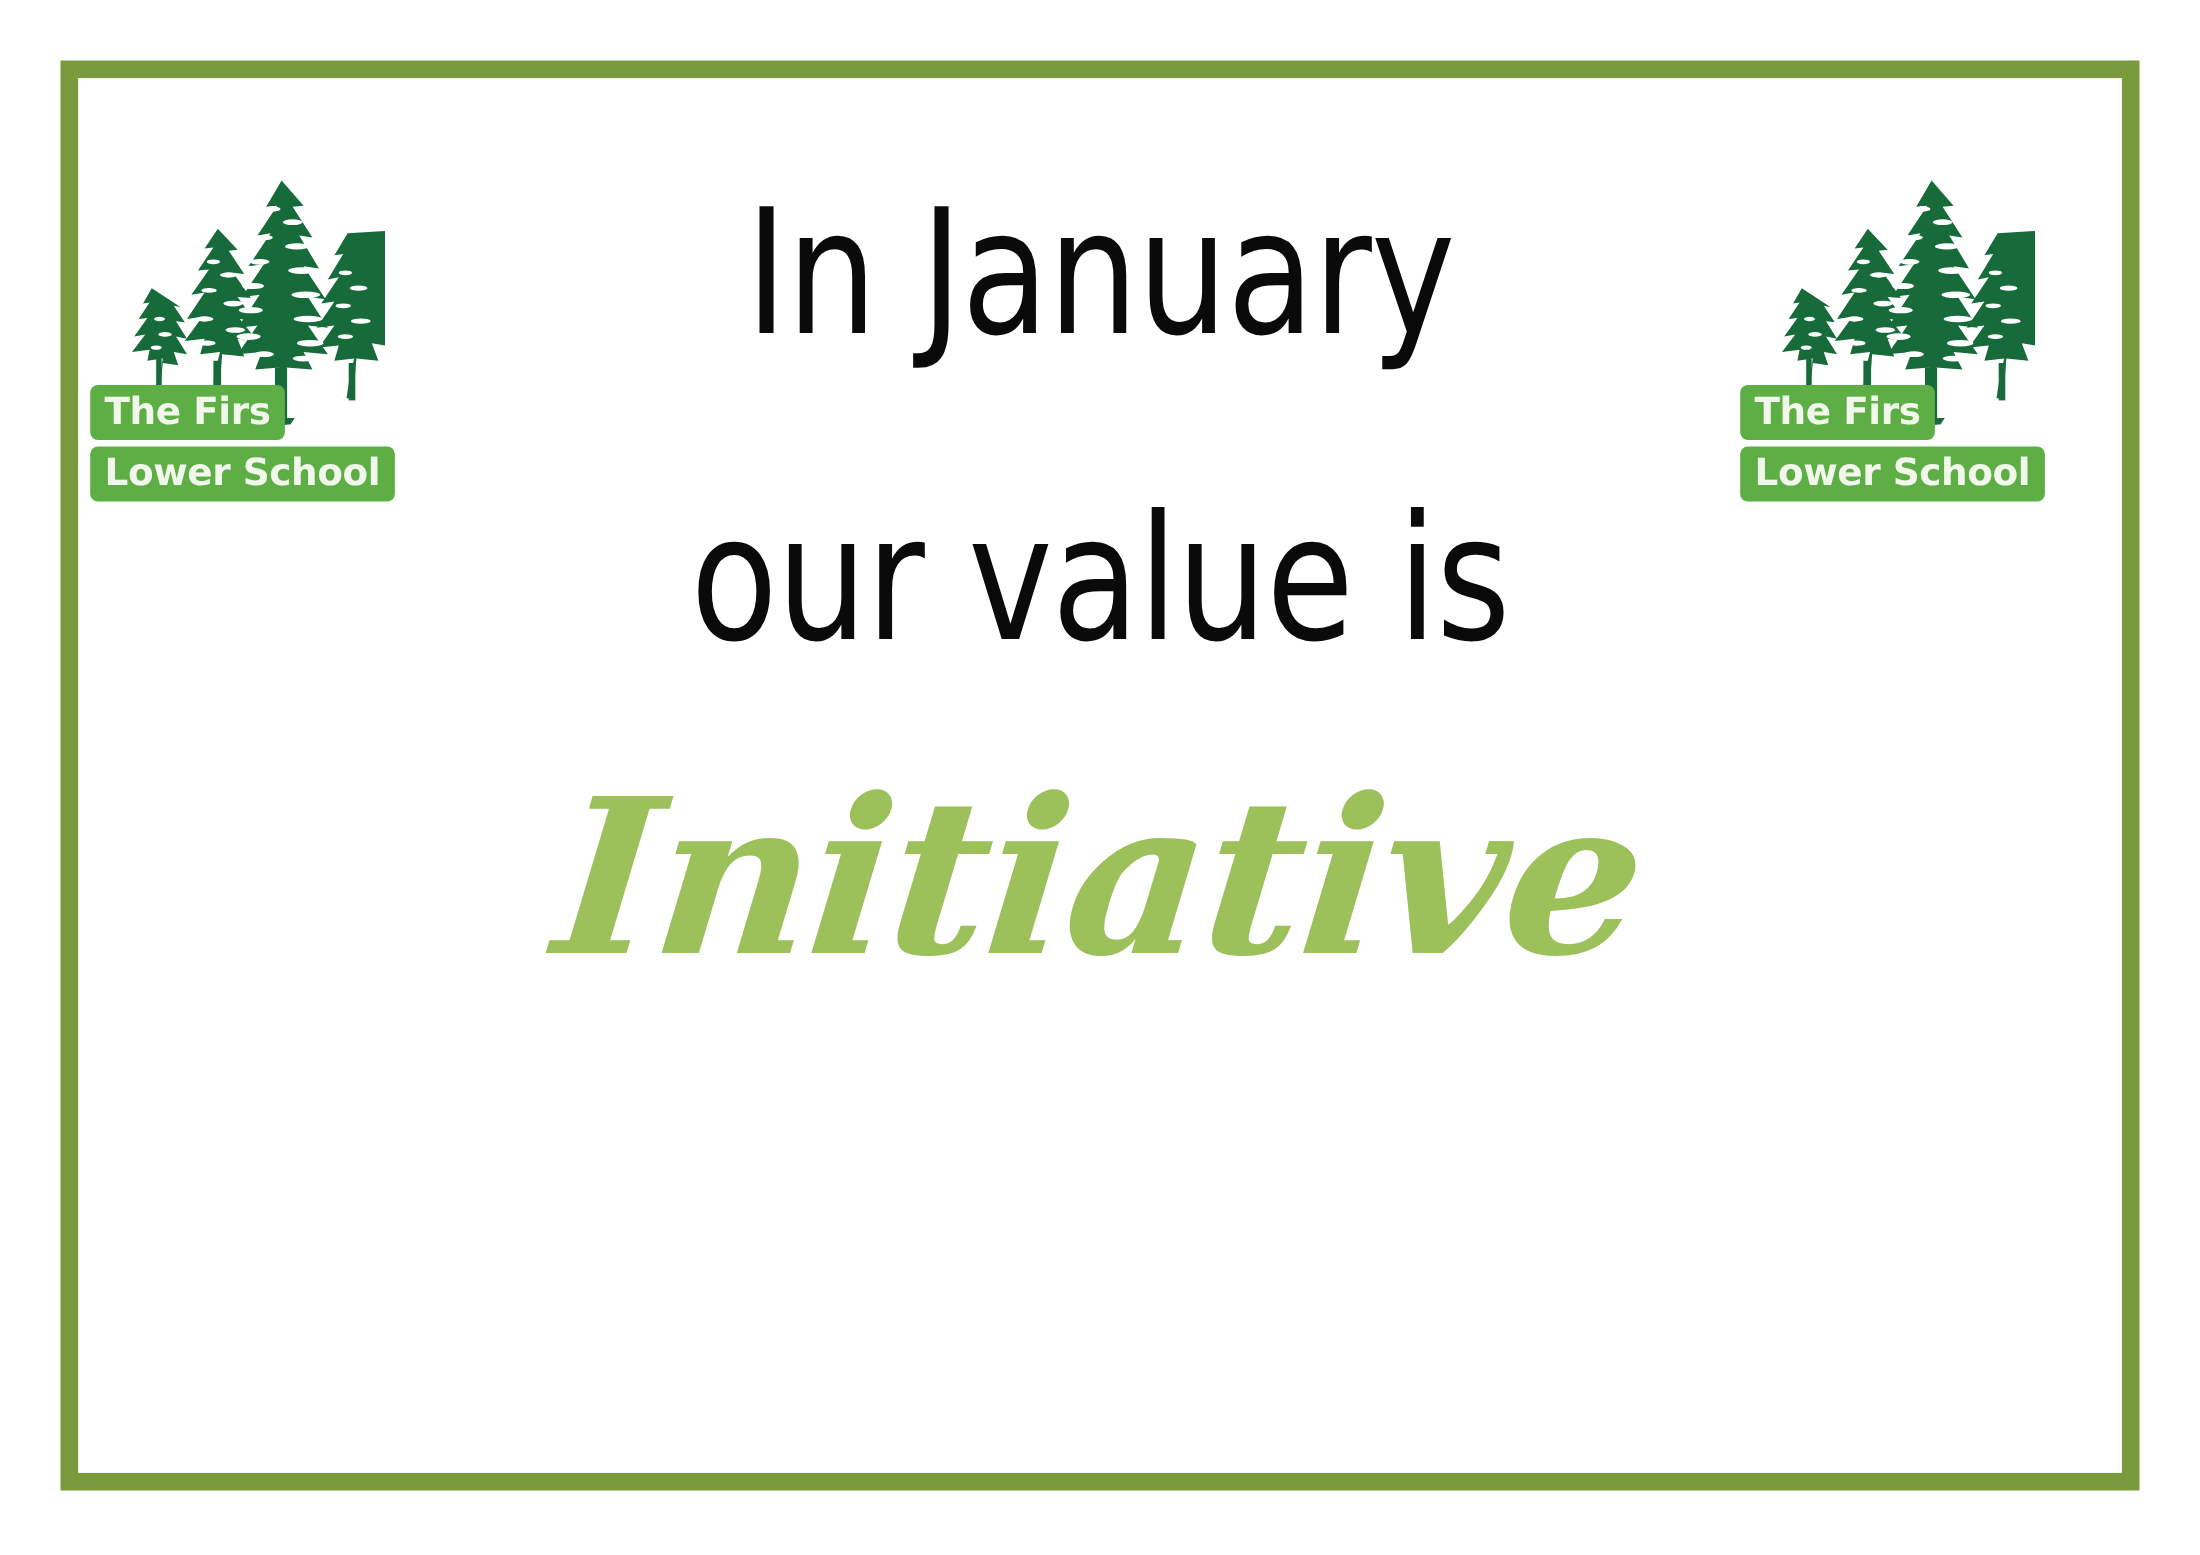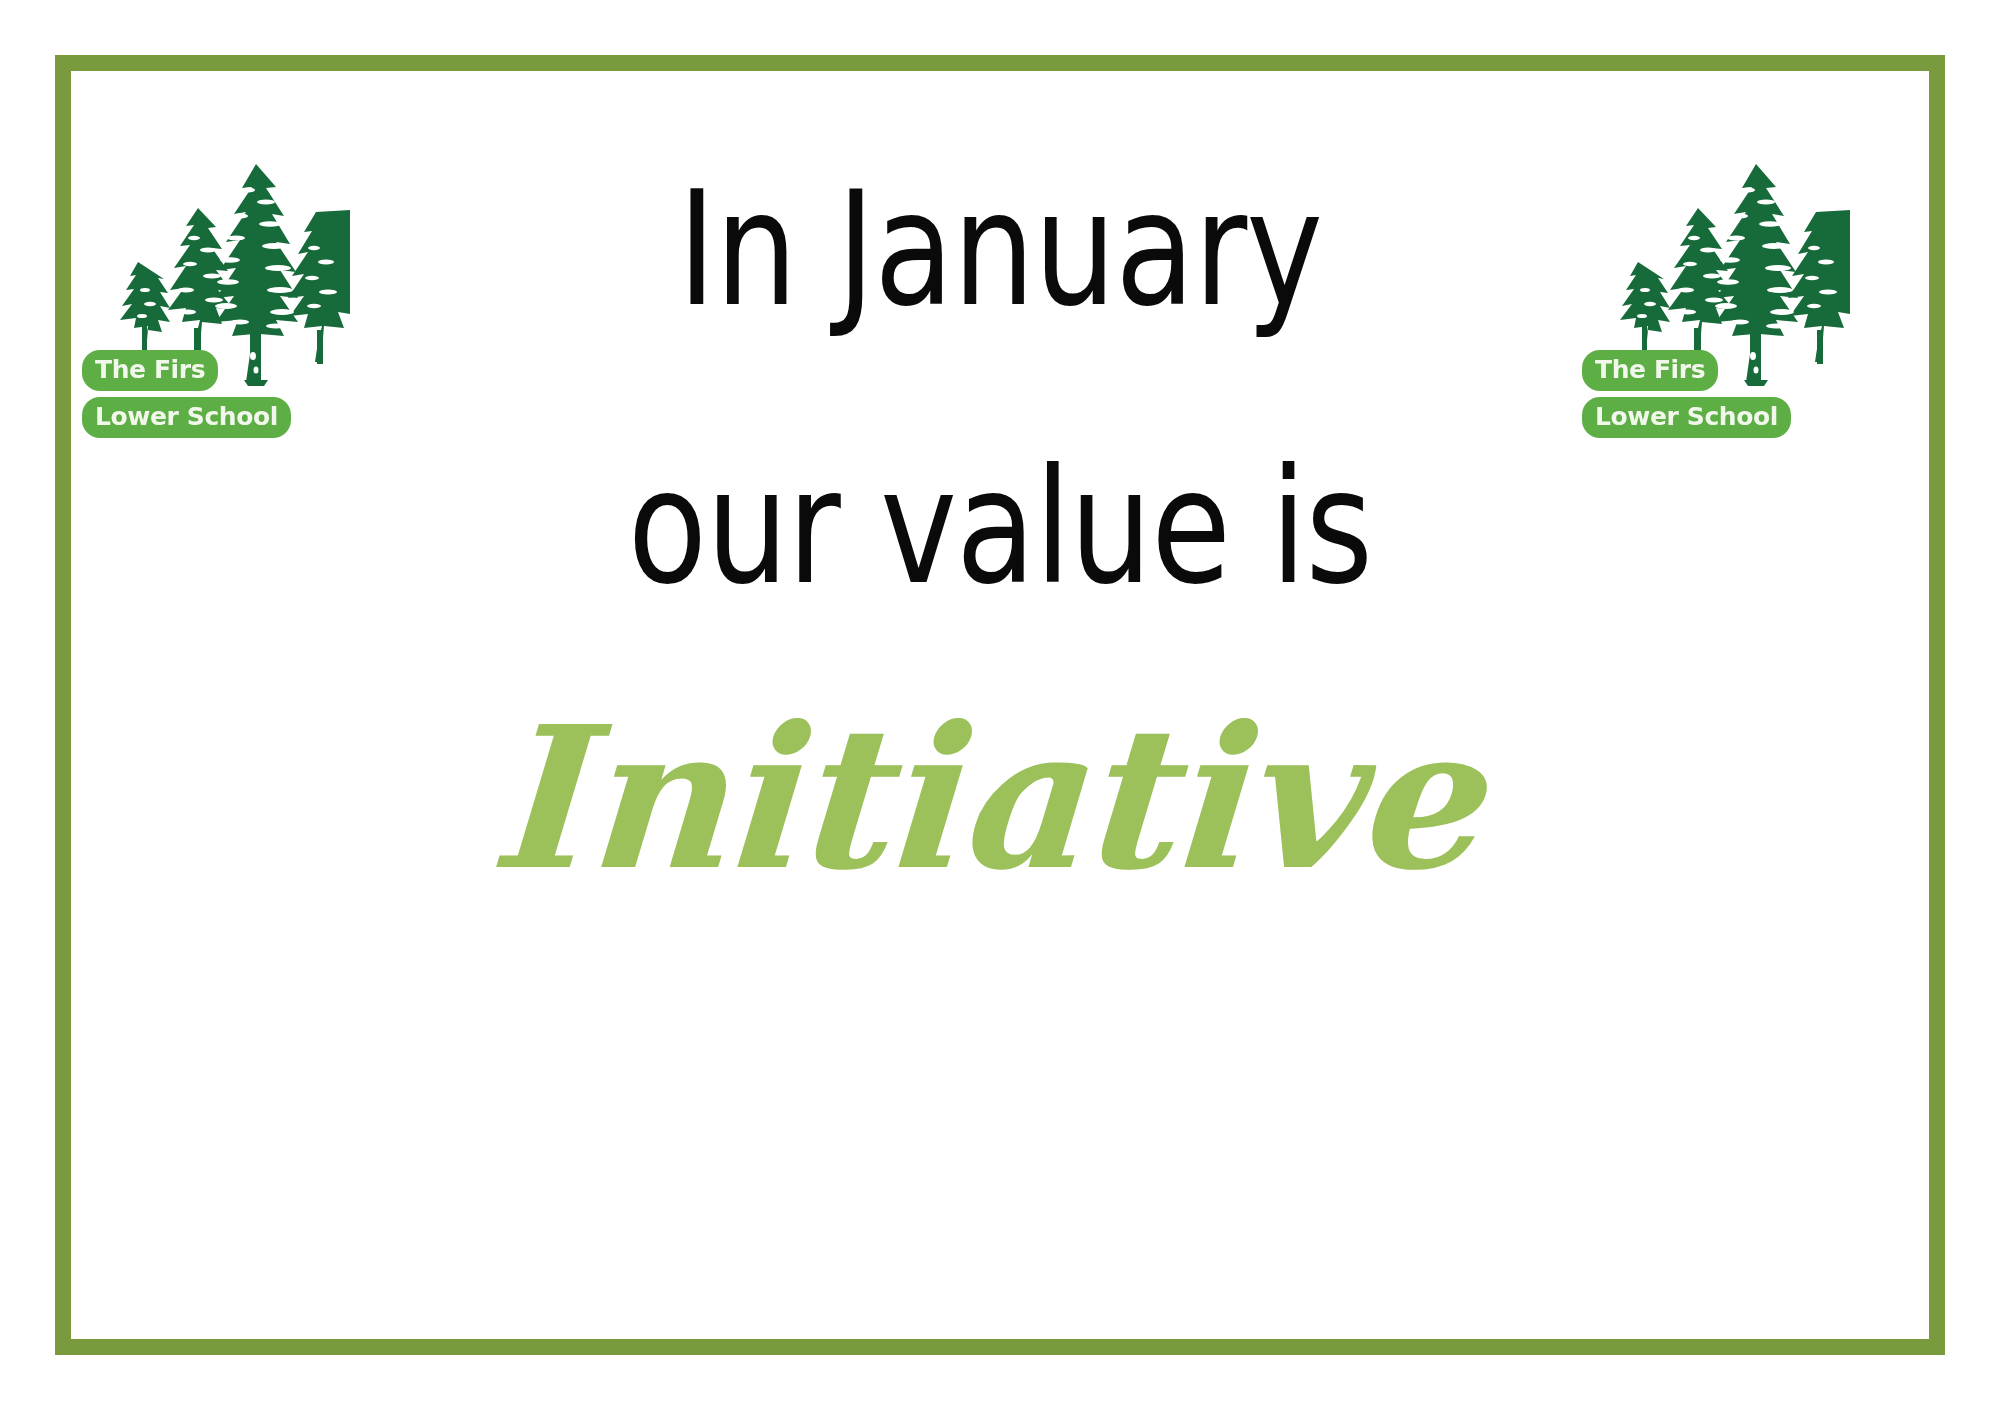--- a/index.html
+++ b/index.html
@@ -53,25 +53,25 @@
     left: -8px;
     top: 200px;
     width: 260px;
   }
   .badge {
     display: inline-block;
     background: #5cae45;
     color: #f2f7ec;
     font-family: "DejaVu Sans", sans-serif;
     font-weight: bold;
-    font-size: 25px;
+    font-size: 34px;
     line-height: 1;
     letter-spacing: -0.4px;
     padding: 7px 13px 9px 13px;
-    border-radius: 18px;
+    border-radius: 7px;
     white-space: nowrap;
   }
   .badge-row { margin-bottom: 6px; }
 
   
   .headline {
     position: absolute;
     left: 0;
     top: 0;
     width: 2000px;

